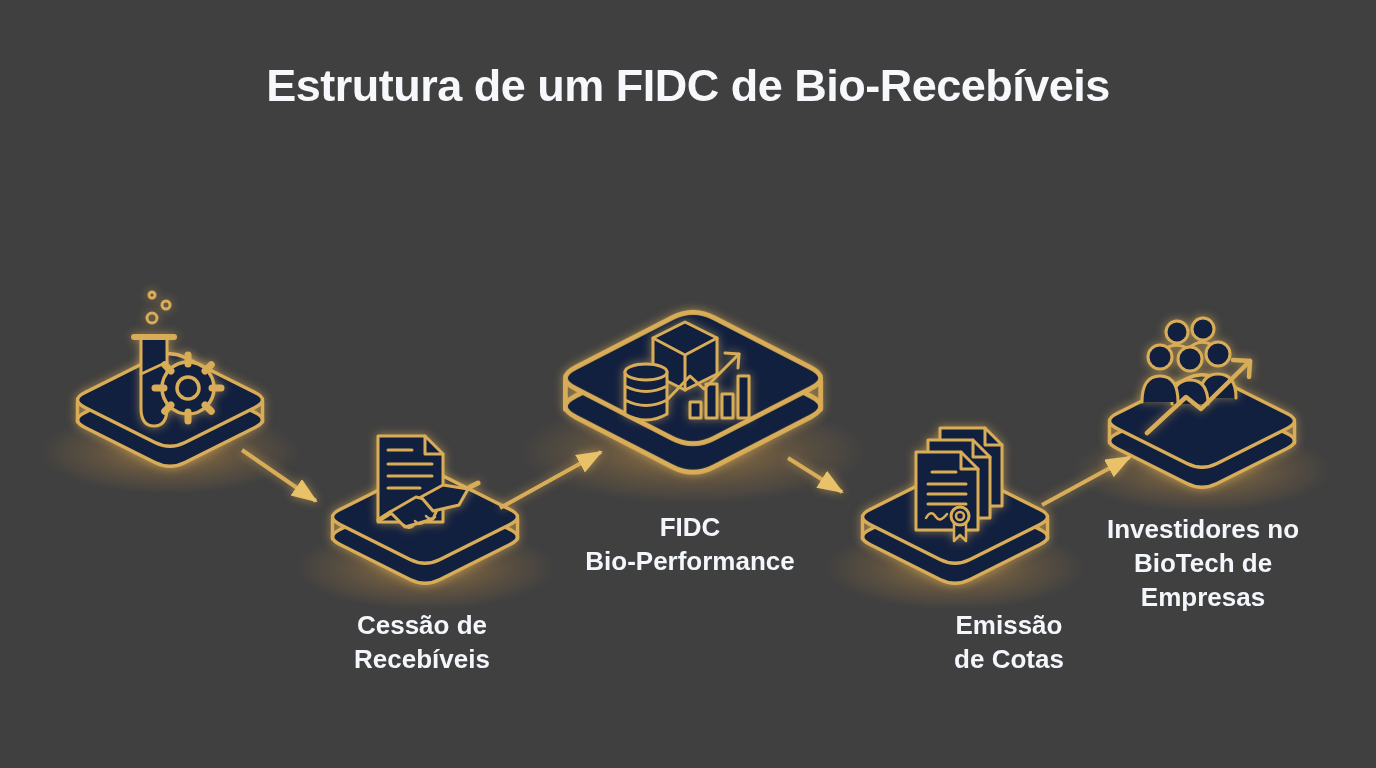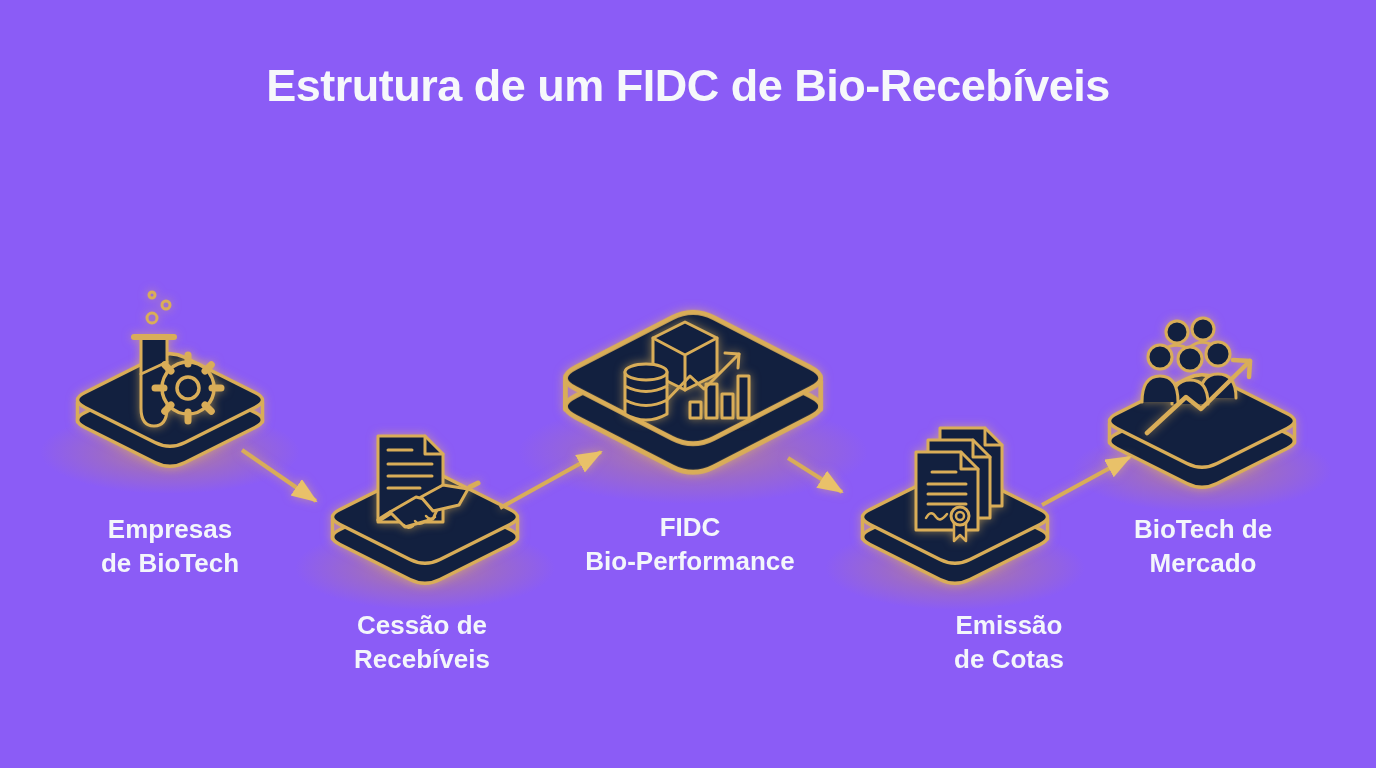--- a/index.html
+++ b/index.html
@@ -1,18 +1,18 @@
 <!DOCTYPE html>
 <html><head>
 <meta charset="utf-8">
 <style>
   html,body{margin:0;padding:0;background:#0d1830;}
   #stage{
     position:relative;width:1376px;height:768px;overflow:hidden;
-    background:#8b5cf6;
+    background:#404040;
     font-family:"Liberation Sans",sans-serif;
   }
   .title{
     position:absolute;left:0;top:60px;width:100%;
     text-align:center;color:#f6f8fb;font-size:45px;font-weight:700;
     letter-spacing:-0.5px;
   }
   svg{position:absolute;left:0;top:0;}
   .gold-stroke{stroke:#d9ad58;fill:none;stroke-linecap:round;stroke-linejoin:round;}
   .glowf{filter:drop-shadow(0 0 5px rgba(233,185,90,.55));}
@@ -157,34 +157,31 @@
           <circle cx="1160" cy="357" r="12" fill="#12203f"></circle>
         </g>
         <g stroke-width="4.5">
           <path d="M 1147,433 L 1186,397 L 1201,409 L 1250,361"></path>
           <path d="M 1250,361 L 1233,360 M 1250,361 L 1249,377"></path>
         </g>
       </g>
     </g>
   </svg>
 
-  <div class="node-label" style="left:170px;top:512px;">
-    <span>Empresas</span>
-    <span>de BioTech</span>
-  </div>
   <div class="node-label" style="left:422px;top:608px;">
     <span>Cessão de</span>
     <span>Recebíveis</span>
   </div>
   <div class="node-label" style="left:690px;top:510px;">
     <span>FIDC</span>
     <span>Bio-Performance</span>
   </div>
   <div class="node-label" style="left:1009px;top:608px;">
     <span>Emissão</span>
     <span>de Cotas</span>
   </div>
   <div class="node-label" style="left:1203px;top:512px;">
+    <span>Investidores no</span>
     <span>BioTech de</span>
-    <span>Mercado</span>
+    <span>Empresas</span>
   </div>
 
 </div>
 
 </body></html>

